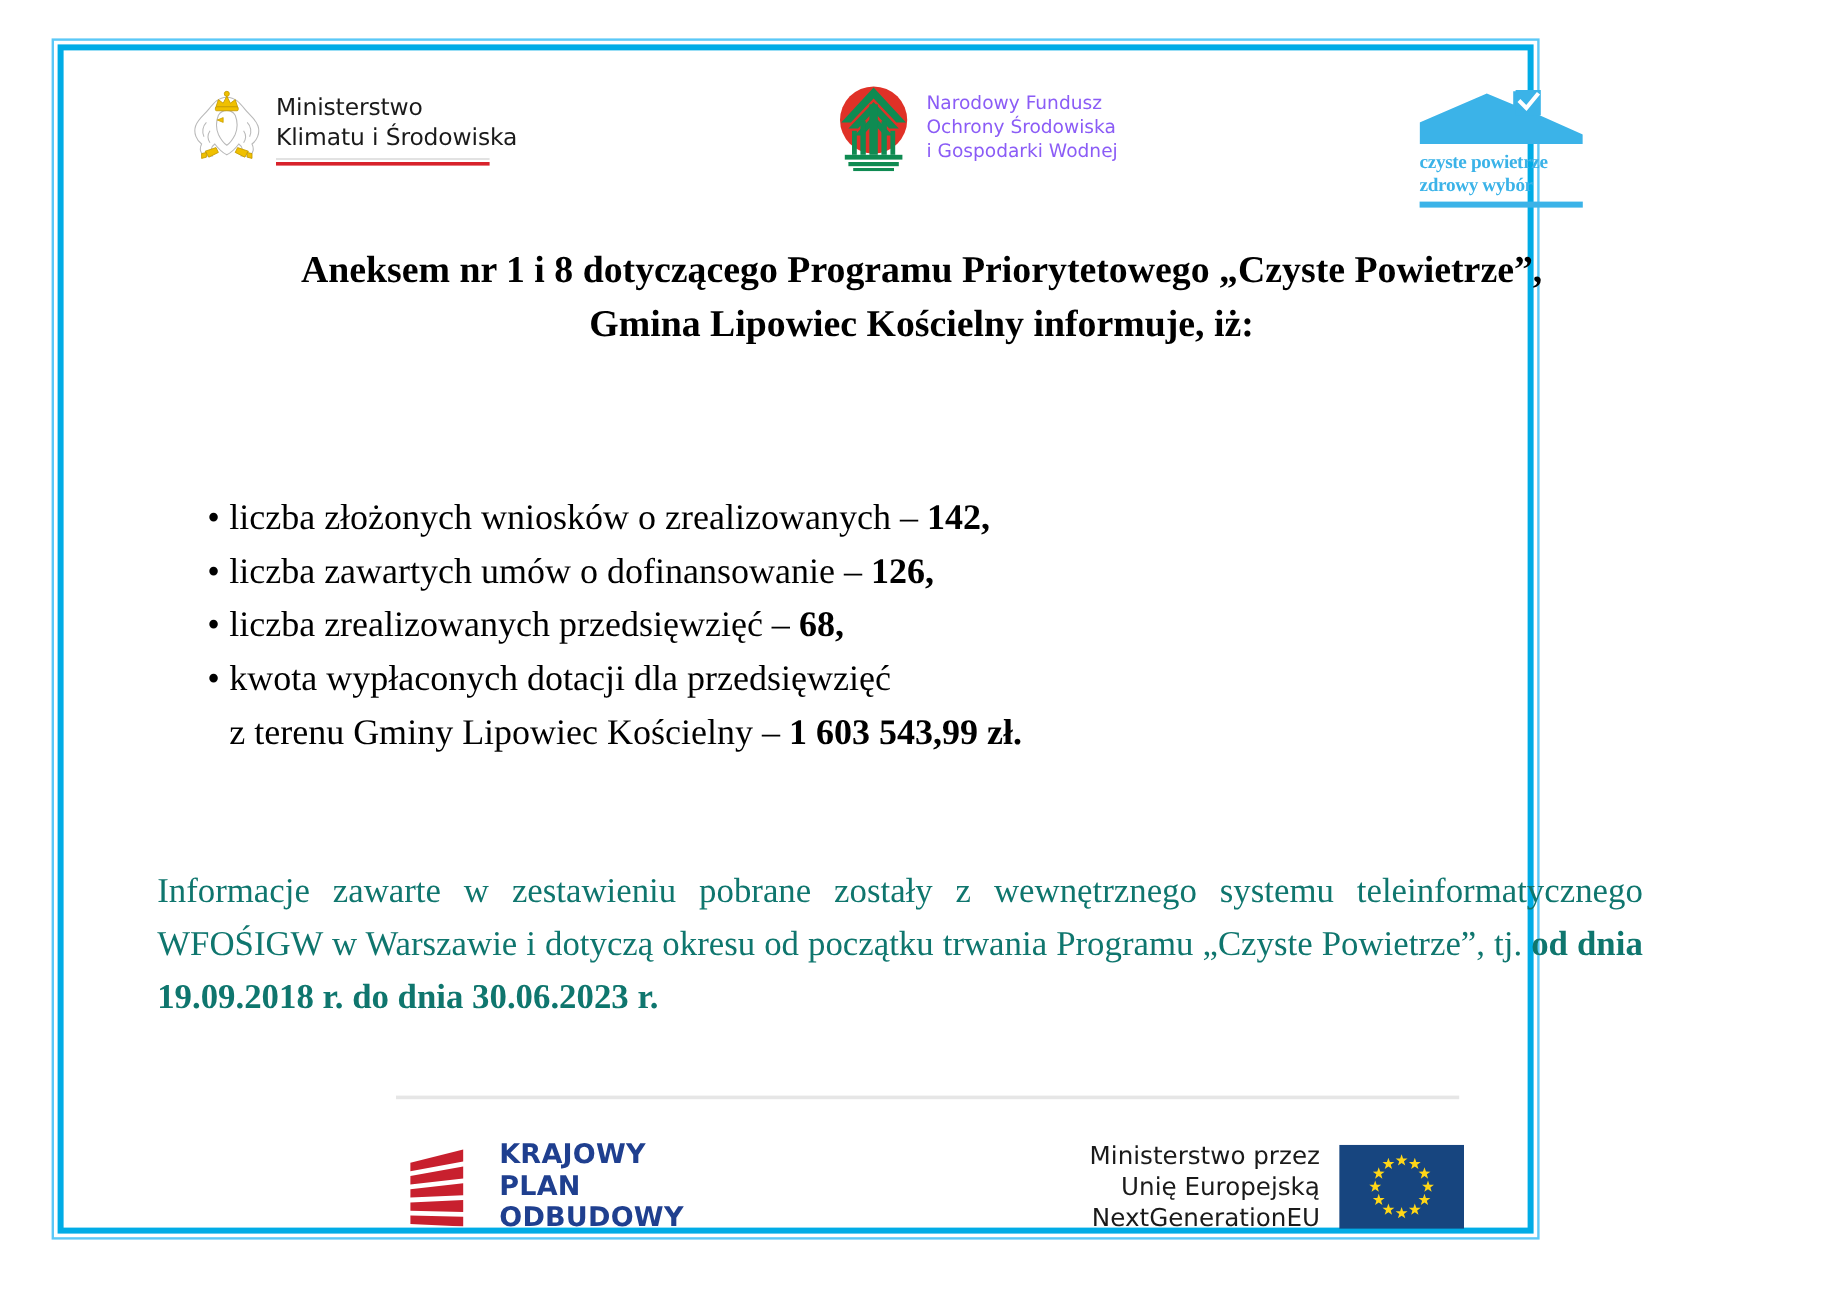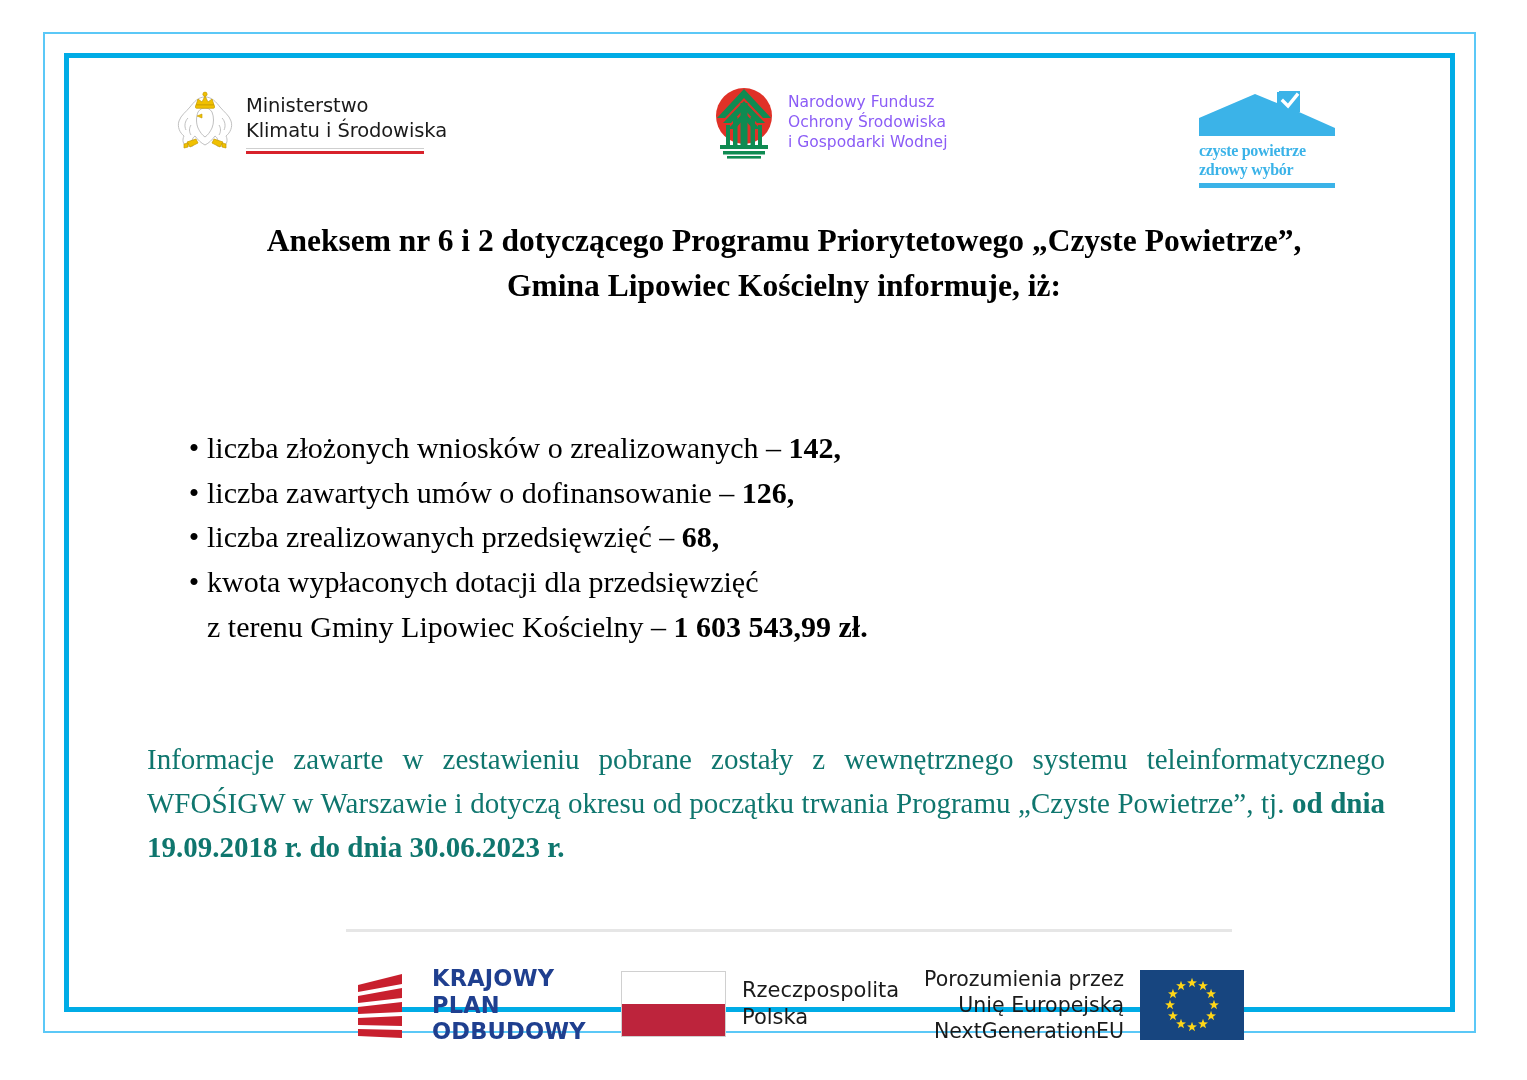--- a/index.html
+++ b/index.html
@@ -13,25 +13,25 @@
     font-family: "Liberation Serif", "DejaVu Serif", serif;
     position: relative;
     overflow: hidden;
   }
 
   
   #page-frame {
     position: absolute;
     left: 43px;
     top: 32px;
-    width: 1433px;
+    width: 1240px;
     height: 1001px;
     box-sizing: border-box;
     border: 2px solid #5bc8f7;
-    padding: 19px;
+    padding: 3px;
     background: #ffffff;
   }
   #page-frame-inner {
     width: 100%;
     height: 100%;
     box-sizing: border-box;
     border: 5px solid #00ace6;
     background: #ffffff;
     position: relative;
   }
@@ -288,21 +288,21 @@
           </div>
           <div class="cp-text">czyste powietrze</div>
           <div class="cp-text">zdrowy wybór</div>
           <div class="cp-rule"></div>
         </div>
       </div>
 
     </div>
 
     <div id="heading">
-      <div>Aneksem nr 6 i 2 dotyczącego Programu Priorytetowego „Czyste Powietrze”,</div>
+      <div>Aneksem nr 1 i 8 dotyczącego Programu Priorytetowego „Czyste Powietrze”,</div>
       <div>Gmina Lipowiec Kościelny informuje, iż:</div>
     </div>
 
     <div id="facts">
 
       <div class="fact-row">
         <div class="fact-bullet">•</div>
         <div class="fact-text">
           <span>liczba złożonych wniosków o zrealizowanych – </span><b>142,</b>
         </div>
@@ -353,31 +353,24 @@
             <path d="M46 2 L58 8 L58 60 L46 66 Z" fill="#e8e8e8" opacity="0"></path>
           </svg>
         </div>
         <div class="kpo-text">
           <div>KRAJOWY</div>
           <div>PLAN</div>
           <div>ODBUDOWY</div>
         </div>
       </div>
 
-      <div class="f-block" id="logo-rp">
-        <div class="pl-flag"></div>
-        <div class="rp-text">
-          <div>Rzeczpospolita</div>
-          <div>Polska</div>
-        </div>
-      </div>
 
       <div class="f-block" id="logo-eu">
         <div class="eu-text">
-          <div>Porozumienia przez</div>
+          <div>Ministerstwo przez</div>
           <div>Unię Europejską</div>
           <div class="nge">NextGenerationEU</div>
         </div>
         <div class="eu-flag">
           <svg viewBox="0 0 104 70" width="104" height="70" aria-hidden="true">
             <rect x="0" y="0" width="104" height="70" fill="#17457f"></rect>
             <g fill="#ffd617" id="eu-stars">
                 <polygon points="52.00,7.80 53.22,11.32 56.95,11.39 53.98,13.64 55.06,17.21 52.00,15.08 48.94,17.21 50.02,13.64 47.05,11.39 50.78,11.32"></polygon>
                 <polygon points="63.00,10.75 64.22,14.26 67.95,14.34 64.98,16.59 66.06,20.15 63.00,18.03 59.94,20.15 61.02,16.59 58.05,14.34 61.78,14.26"></polygon>
                 <polygon points="71.05,18.80 72.28,22.32 76.00,22.39 73.03,24.64 74.11,28.21 71.05,26.08 68.00,28.21 69.07,24.64 66.11,22.39 69.83,22.32"></polygon>

